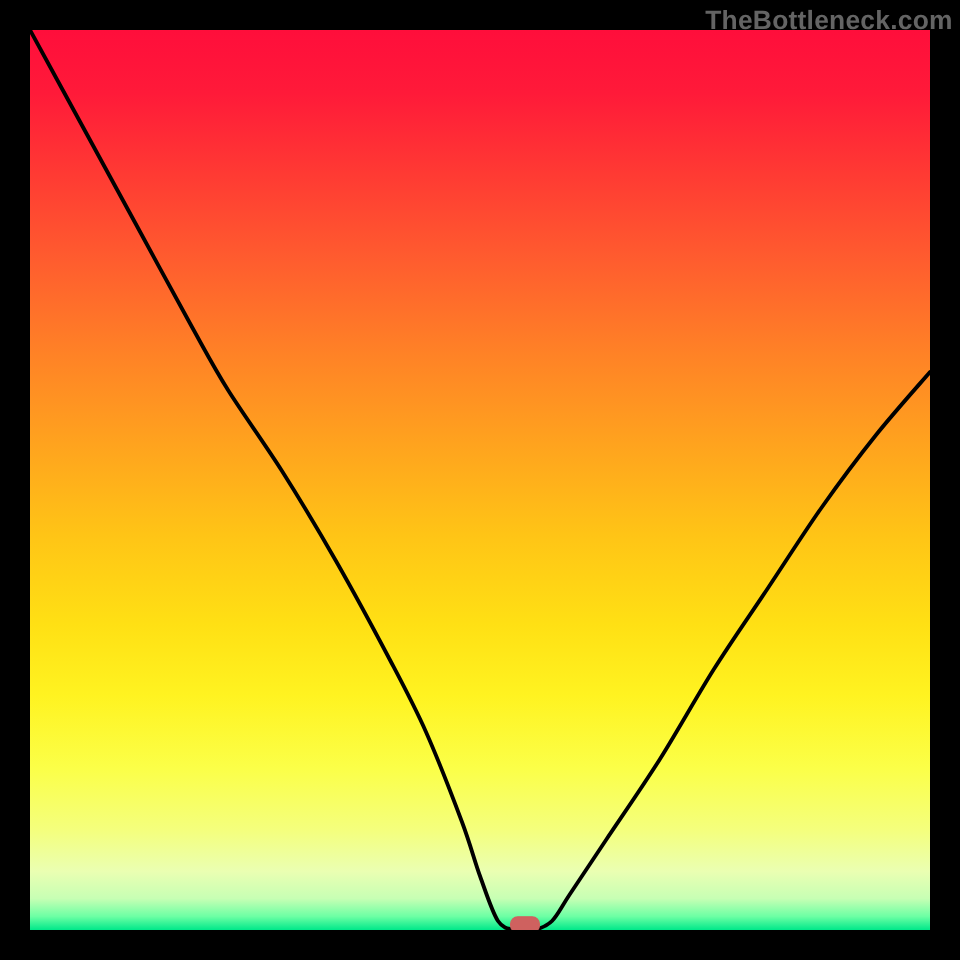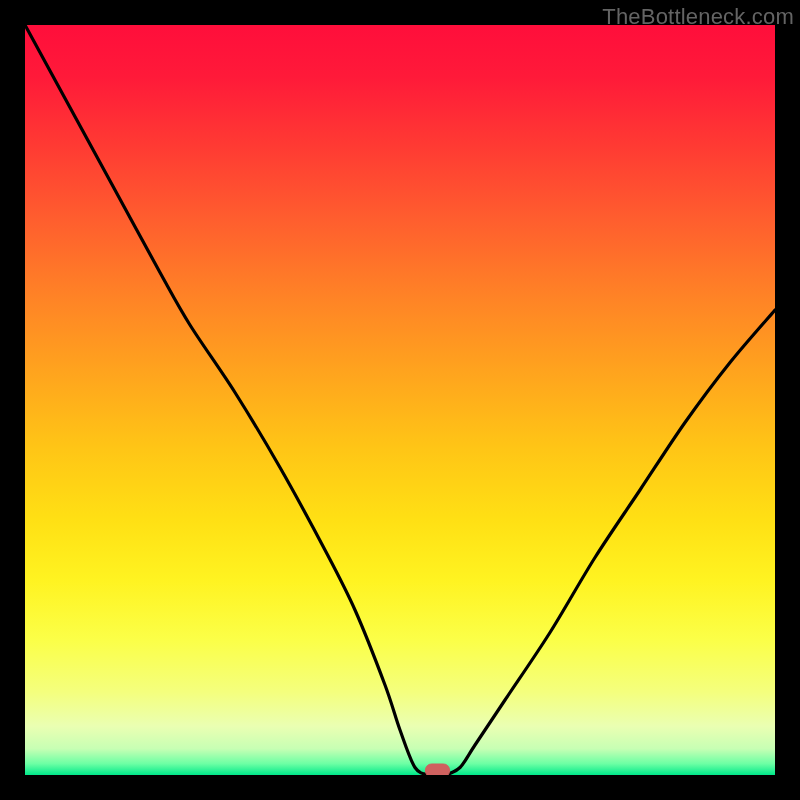--- a/index.html
+++ b/index.html
@@ -23,21 +23,21 @@
     top: 25px;
     width: 750px;
     height: 750px;
   }
   .watermark {
     position: absolute;
     top: 4px;
     right: 6px;
     color: #646464;
     font-size: 22px;
-    font-weight: 400;
+    font-weight: 700;
     letter-spacing: 0.2px;
     user-select: none;
   }
 </style>
 </head>
 <body>
 
 <div class="frame">
   <svg class="plot" viewBox="0 0 750 750" preserveAspectRatio="none">
     <defs>

